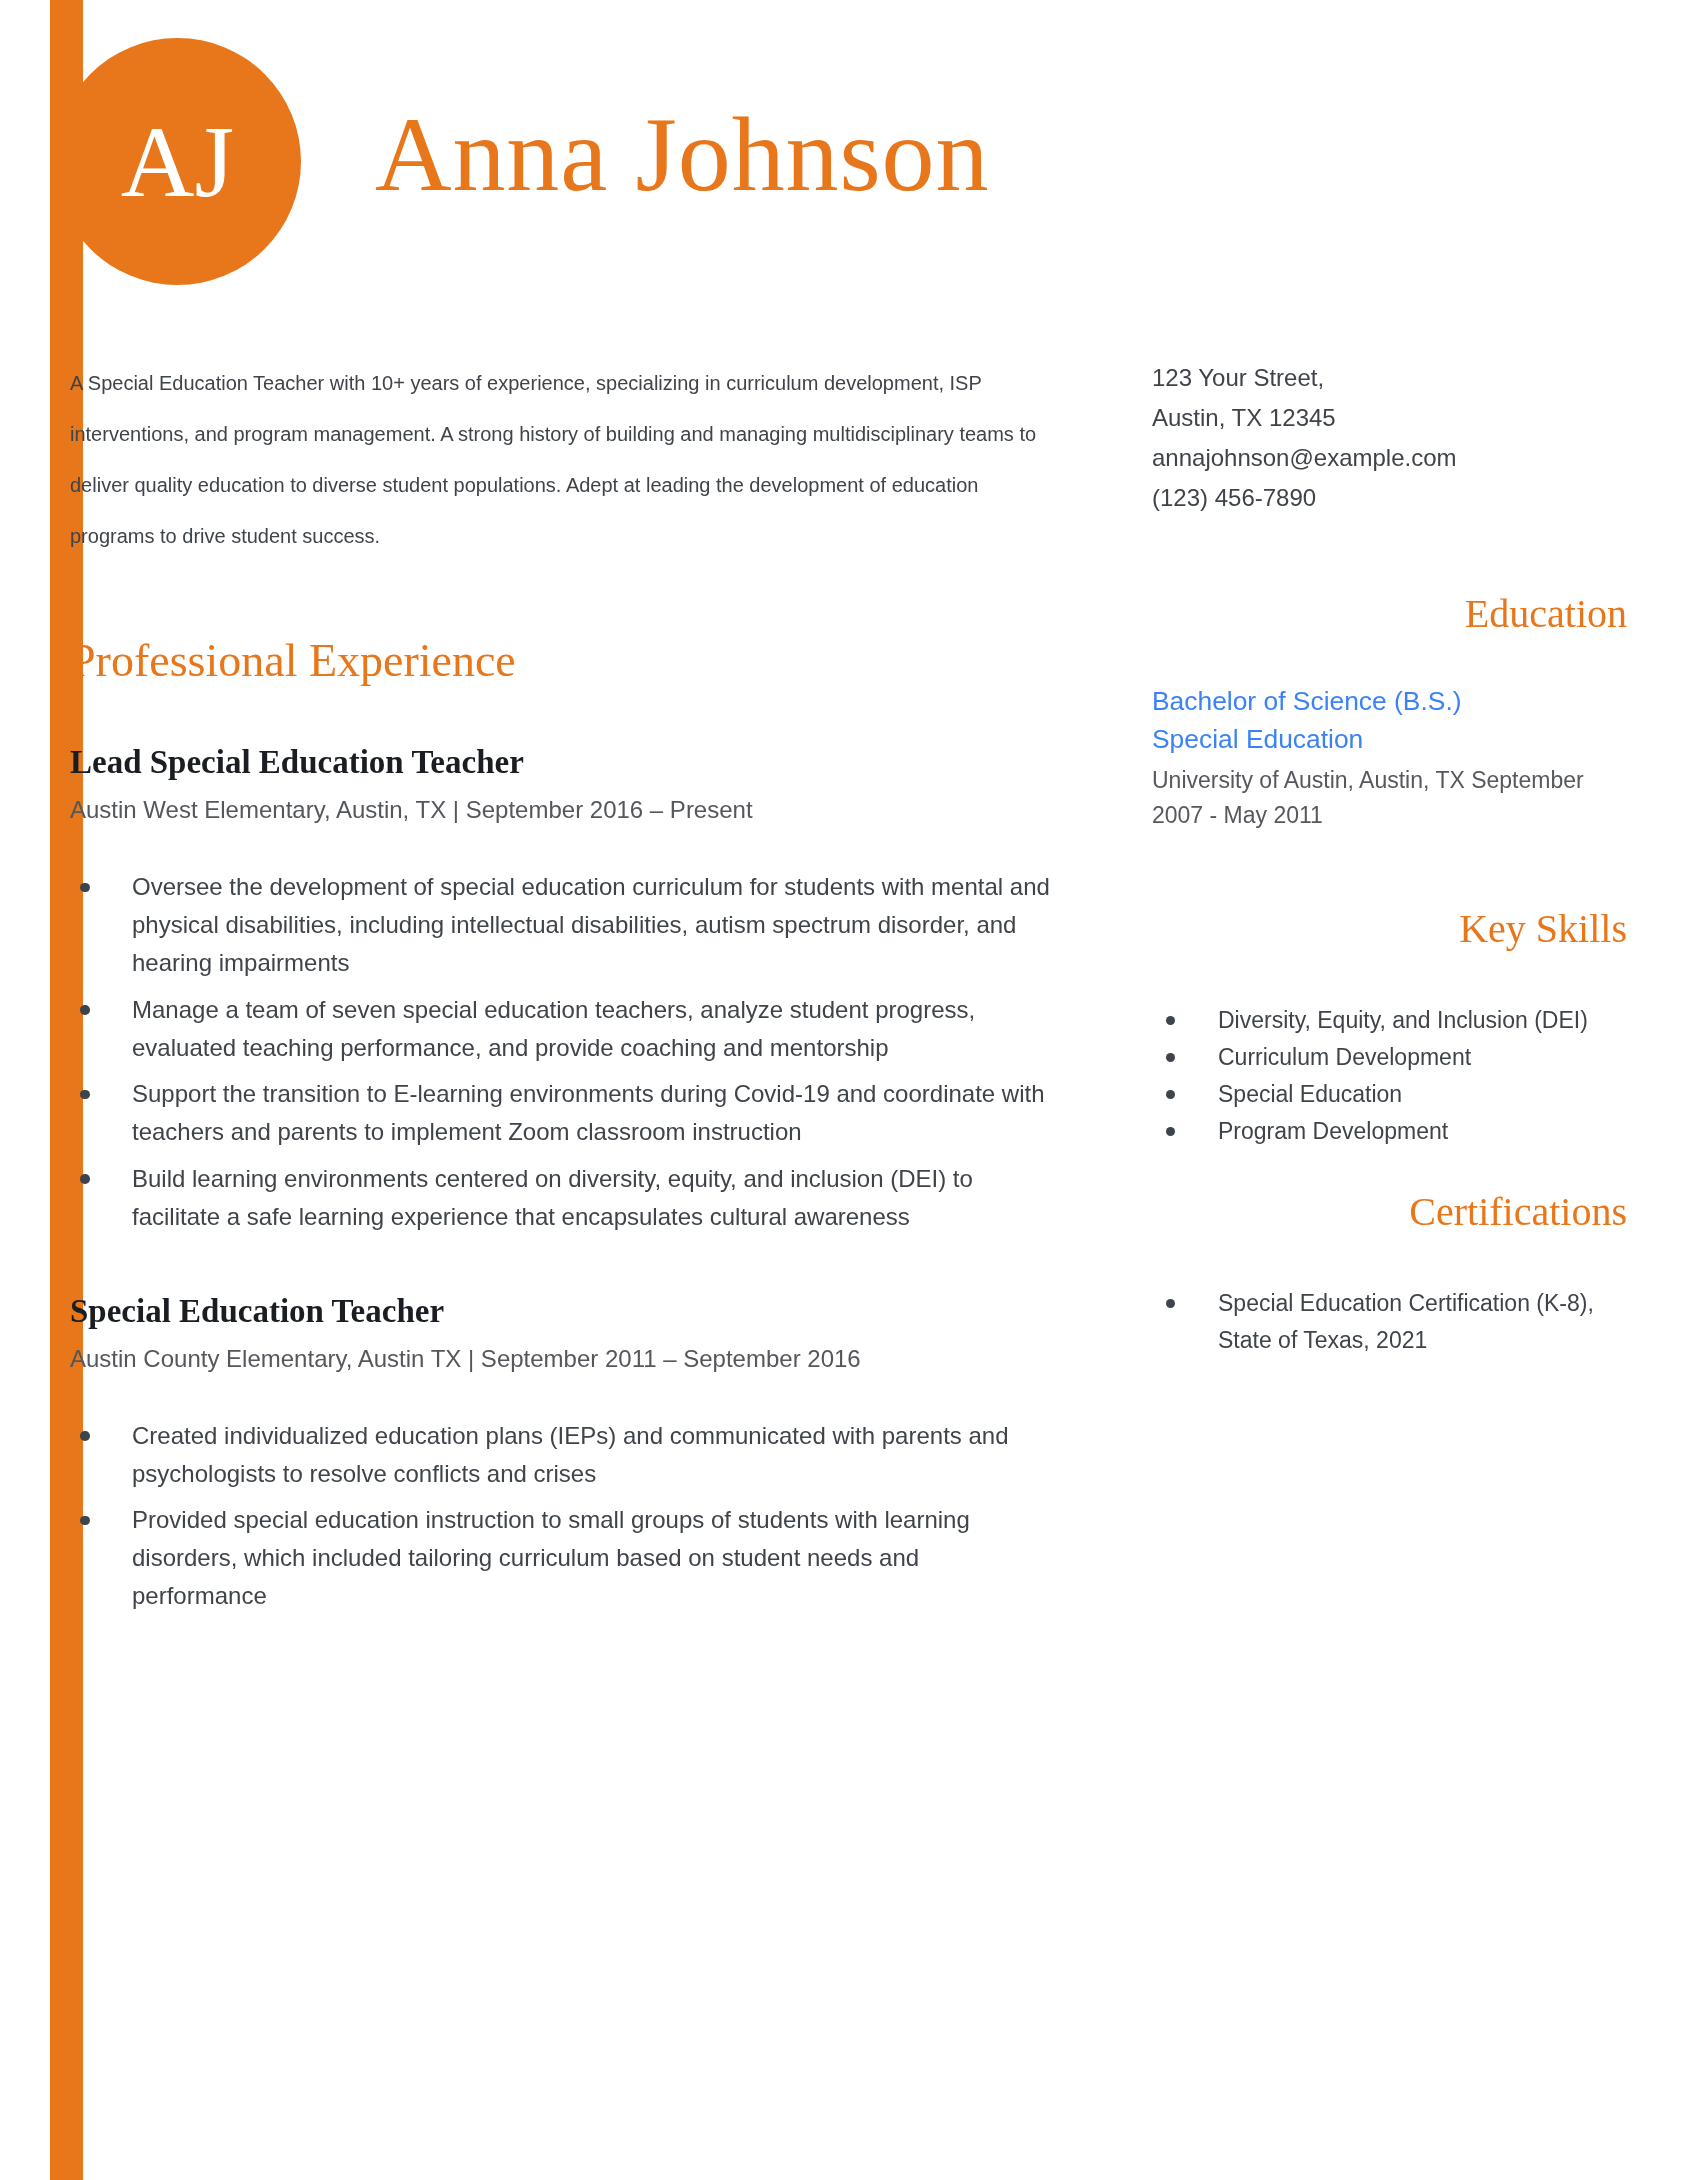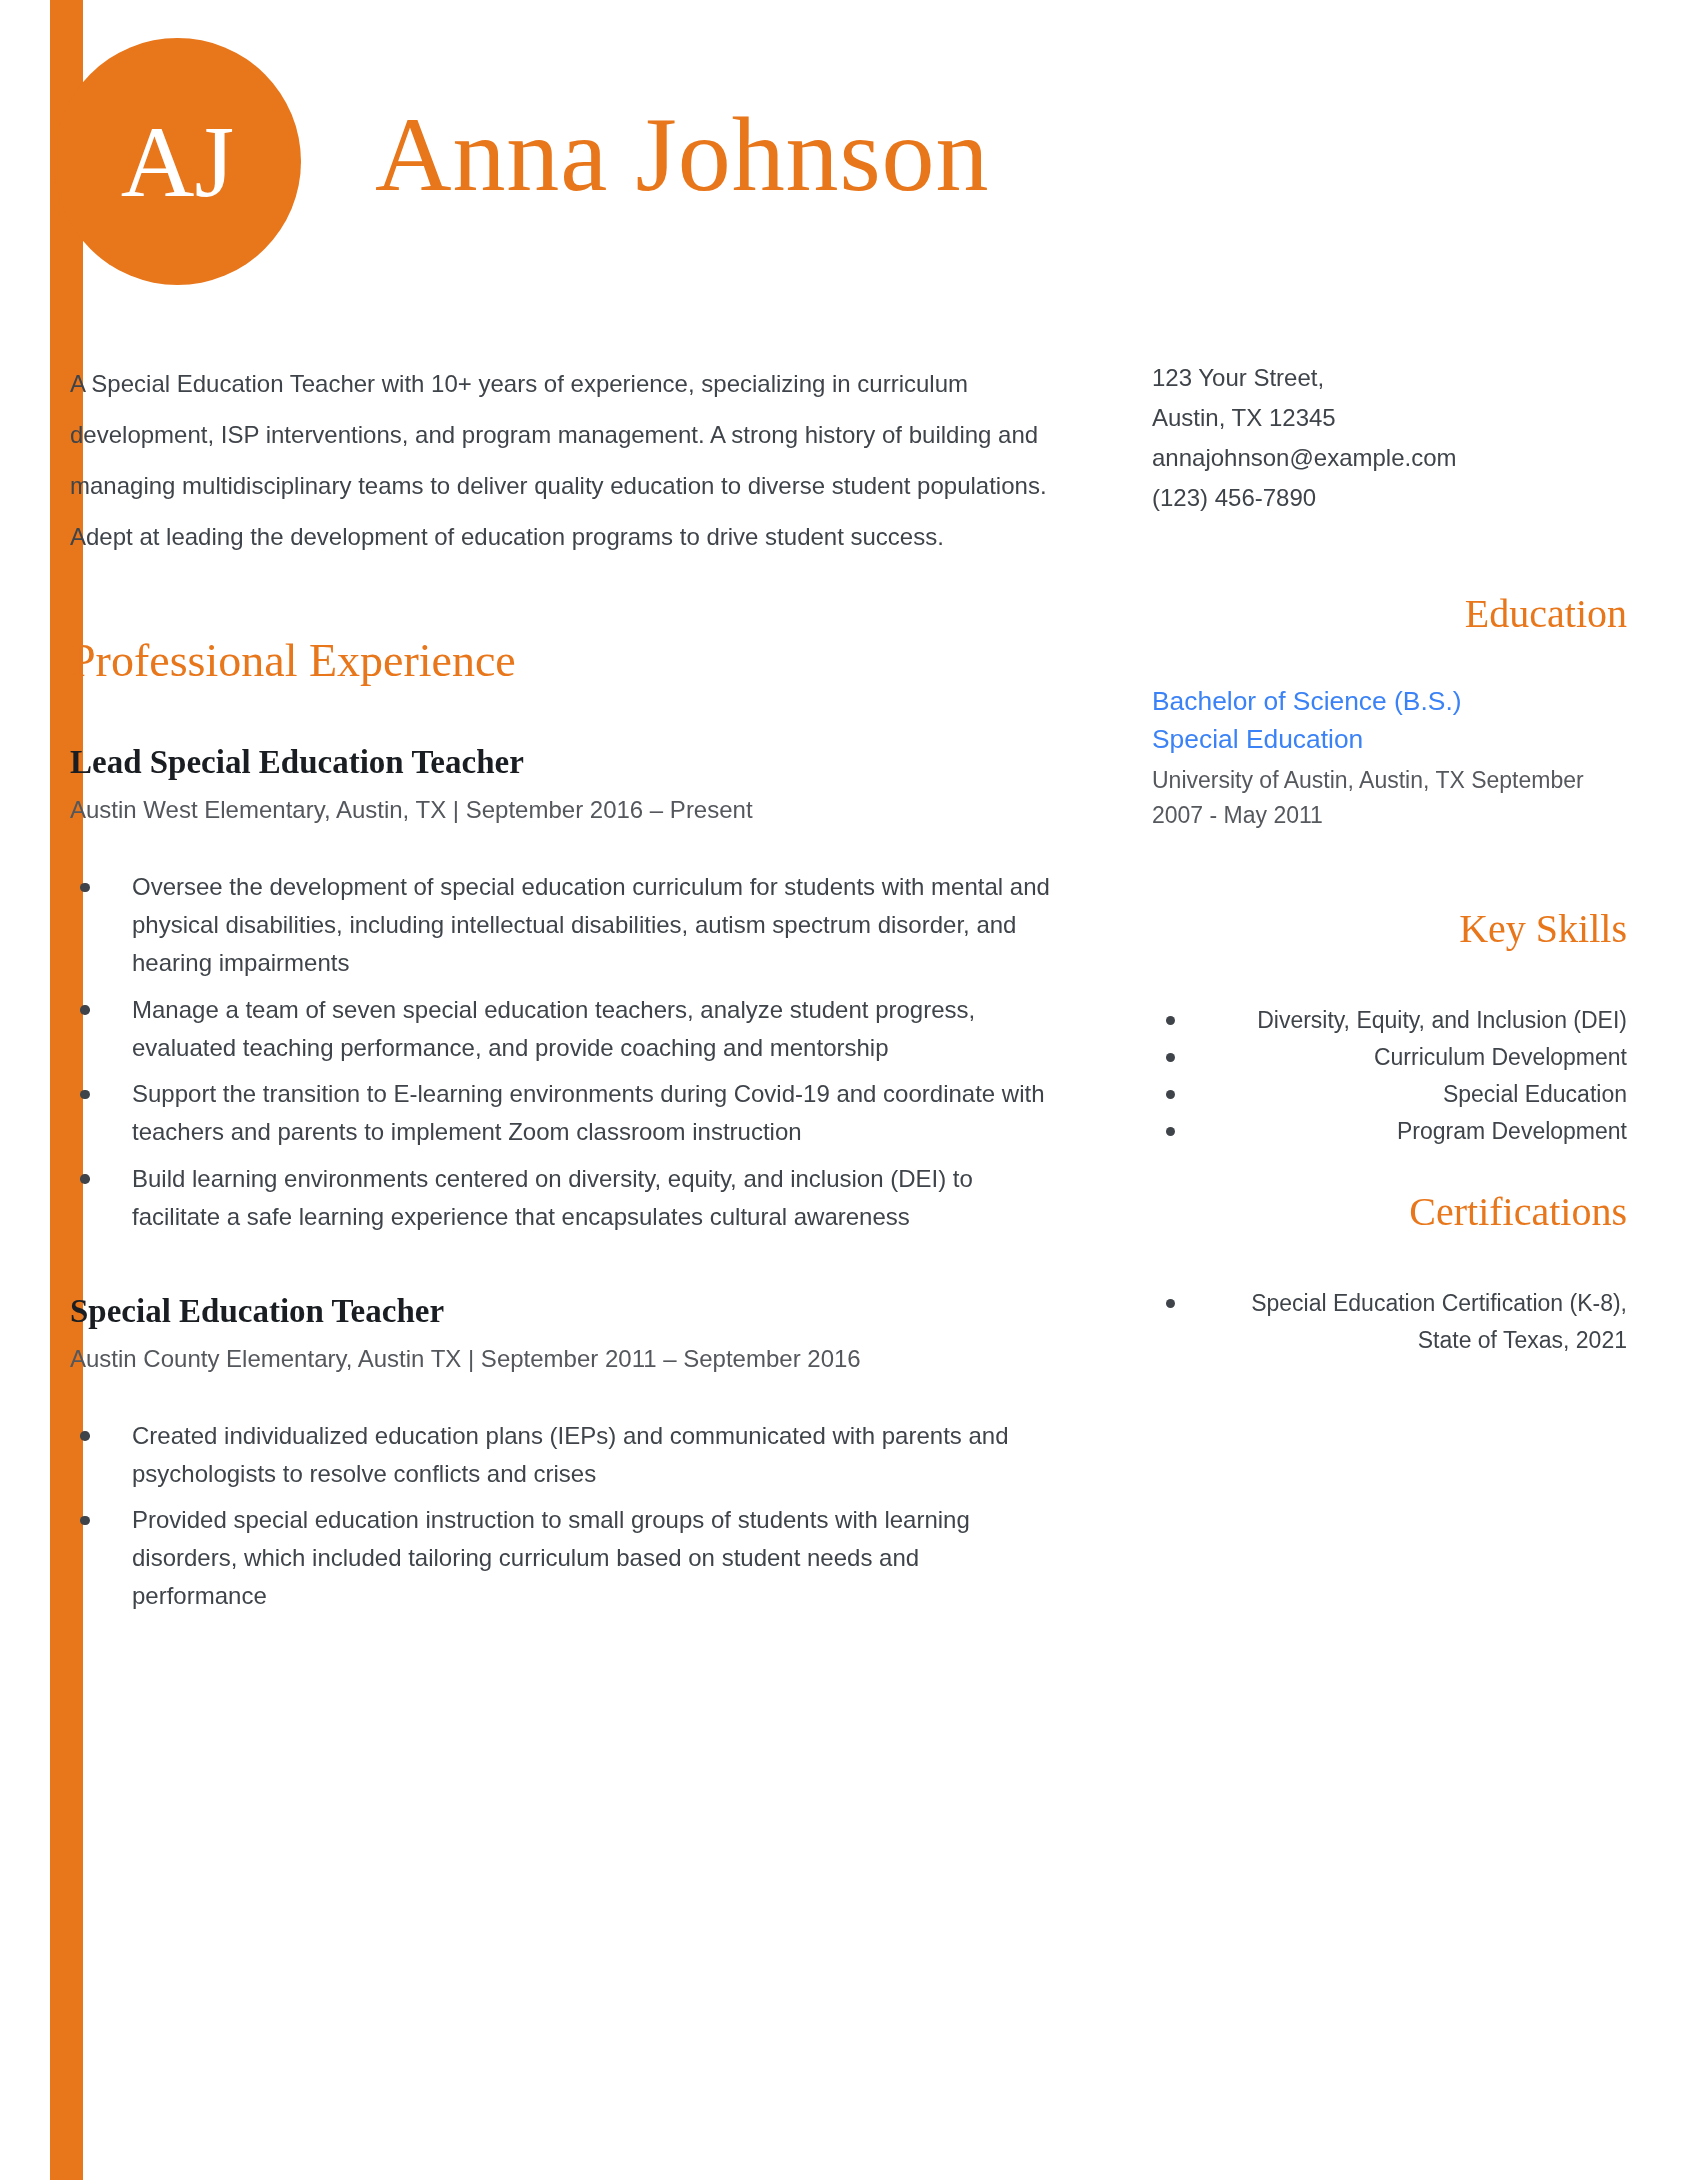--- a/index.html
+++ b/index.html
@@ -29,21 +29,21 @@
     letter-spacing:0.9px;
   }
   .columns {
     position:absolute; left:70px; top:358px; right:58px;
     display:flex; gap:101px;
   }
   .col-left { width:981px; flex:0 0 981px; }
   .col-right { flex:1; min-width:0; }
 
   .summary {
-    font-size:24px; line-height:51px; color:#3F444A;
+    font-size:20px; line-height:51px; color:#3F444A;
   }
   .section-title {
     margin-top:72px;
     font-family:"Liberation Serif", serif; font-weight:500;
     font-size:46px; line-height:53px; color:var(--accent);
   }
   .job { margin-top:55px; }
   .job-title {
     font-family:"Liberation Serif", serif; font-weight:700;
     font-size:33px; line-height:41px; color:#1A1E22;
@@ -66,21 +66,21 @@
     margin-top:72px;
     font-family:"Liberation Serif", serif; font-weight:500;
     font-size:40px; line-height:48px; color:var(--accent);text-align:right;
   }
   .degree { margin-top:44px; }
   .degree div { font-size:26.4px; line-height:38px; color:#3b82f6; }
   .edu-details { margin-top:5.1px; font-size:23px; line-height:35px; color:#55585D; }
   ul.side-bullets { margin-top:49px; list-style:none; }
   ul.side-bullets li {
     position:relative; padding-left:66px; margin-bottom:0;
-    font-size:23px; line-height:37px; color:#3F444A;text-align:right;
+    font-size:23px; line-height:37px; color:#3F444A;
   }
   ul.side-bullets li::before {
     content:""; position:absolute; left:13.6px; top:13.6px;
     width:9.4px; height:9.4px; border-radius:50%; background:#3F444A;
   }
   .side-title.certs { margin-top:38px; }
 </style>
 </head>
 <body>
 

